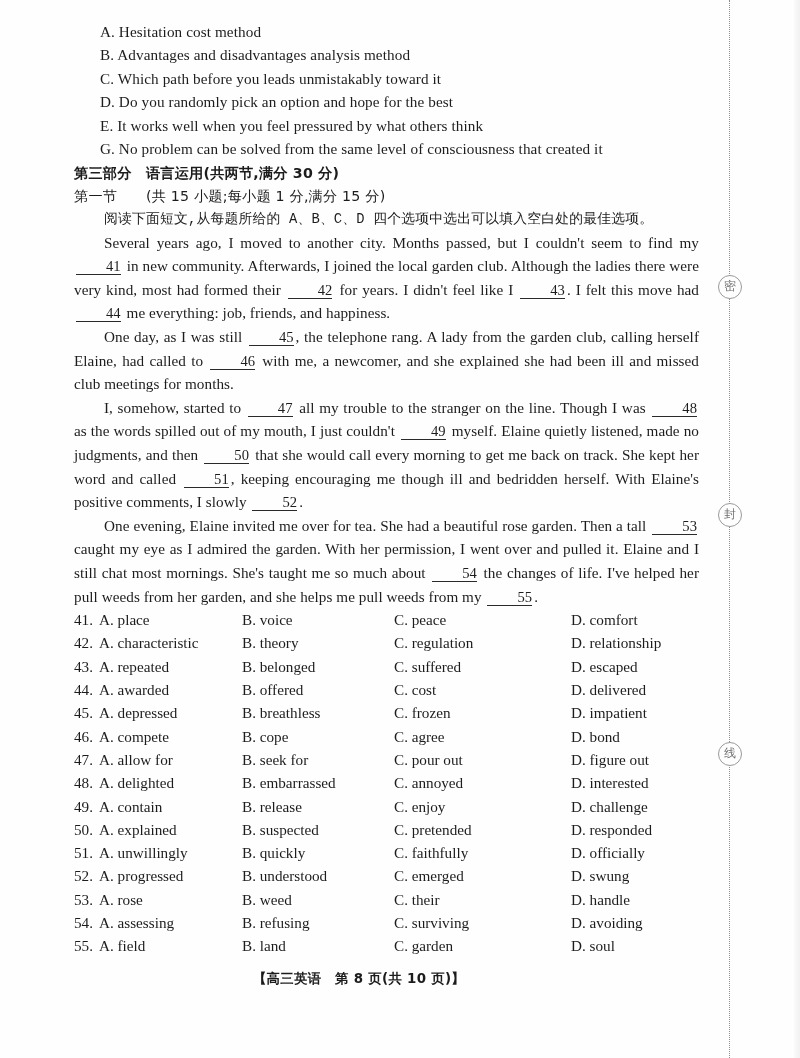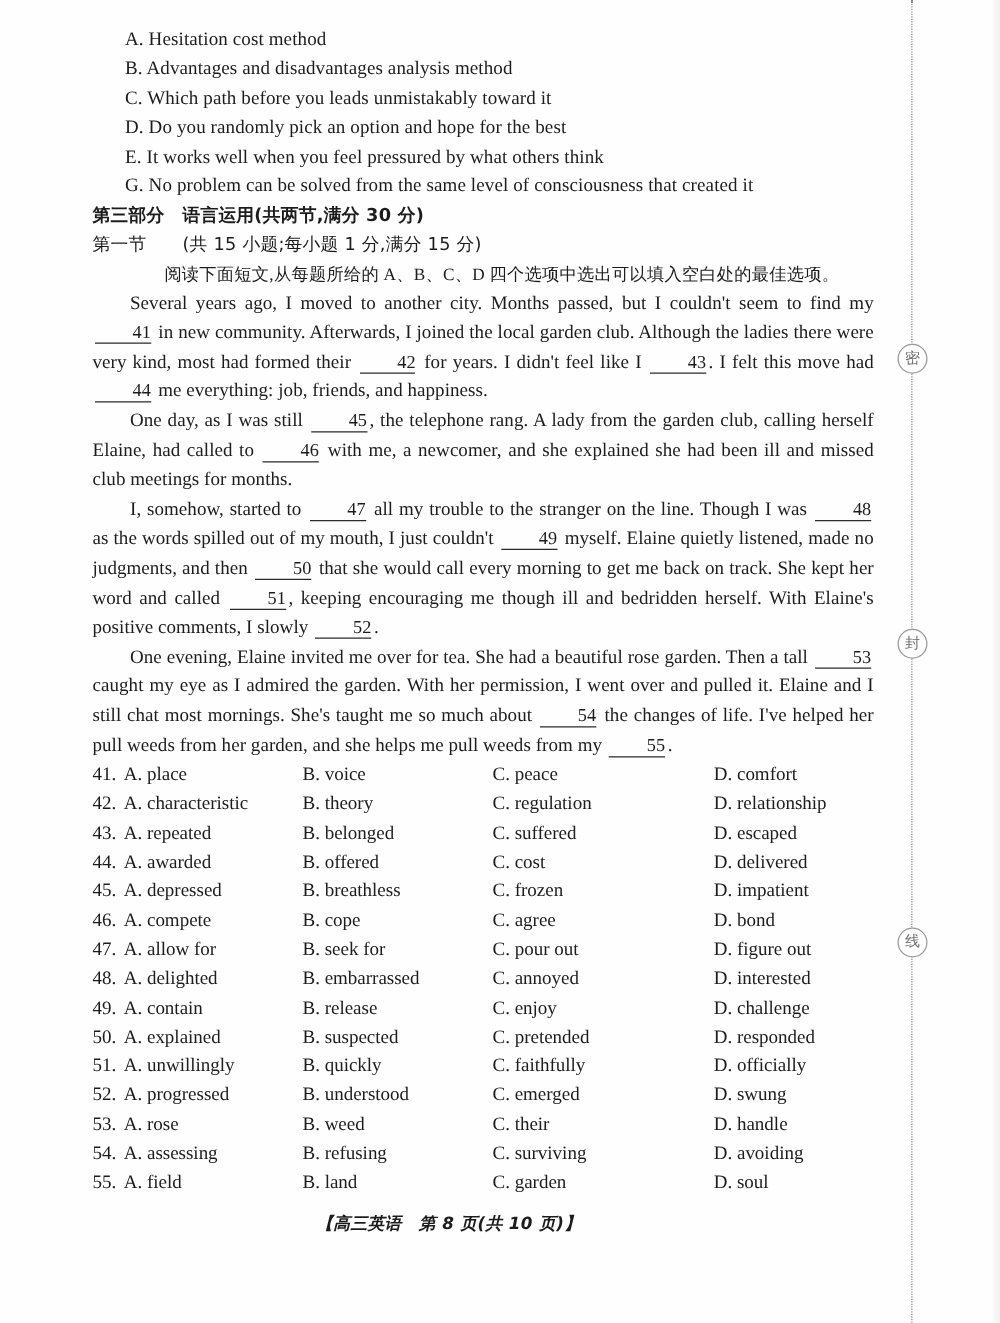--- a/index.html
+++ b/index.html
@@ -95,26 +95,25 @@
     letter-spacing: 0.2px;
   }
   .cn-sub {
     font-family: "DejaVu Sans", "Liberation Sans", sans-serif;
     font-size: 14.2px;
     line-height: 22.6px;
     font-weight: normal;
     letter-spacing: 0.2px;
   }
   .cn-instr {
-    font-family: Liberation Serif, serif;
+    font-family: Liberation Mono, monospace;
     font-size: 13.8px;
     line-height: 23px;
     text-indent: 30px;
     letter-spacing: 0.2px;
-    text-align: center;
   }
 
   
   .passage {
     font-size: 15.2px;
     line-height: 23.6px;
     text-align: justify;
     text-justify: inter-word;
     margin: 0;
     letter-spacing: 0.05px;
@@ -158,21 +157,20 @@
     position: absolute;
     left: 0;
     top: 970px;
     width: 718px;
     text-align: center;
     font-family: "DejaVu Sans", "Liberation Sans", sans-serif;
     font-size: 13.4px;
     font-weight: bold;
     letter-spacing: 0.3px;
     color: #1c1c1c;
-    font-style: italic;
   }
 </style>
 </head>
 <body>
 
 <div id="page">
 
   <div id="scan-edge"></div>
 
   <div id="seal-line">

